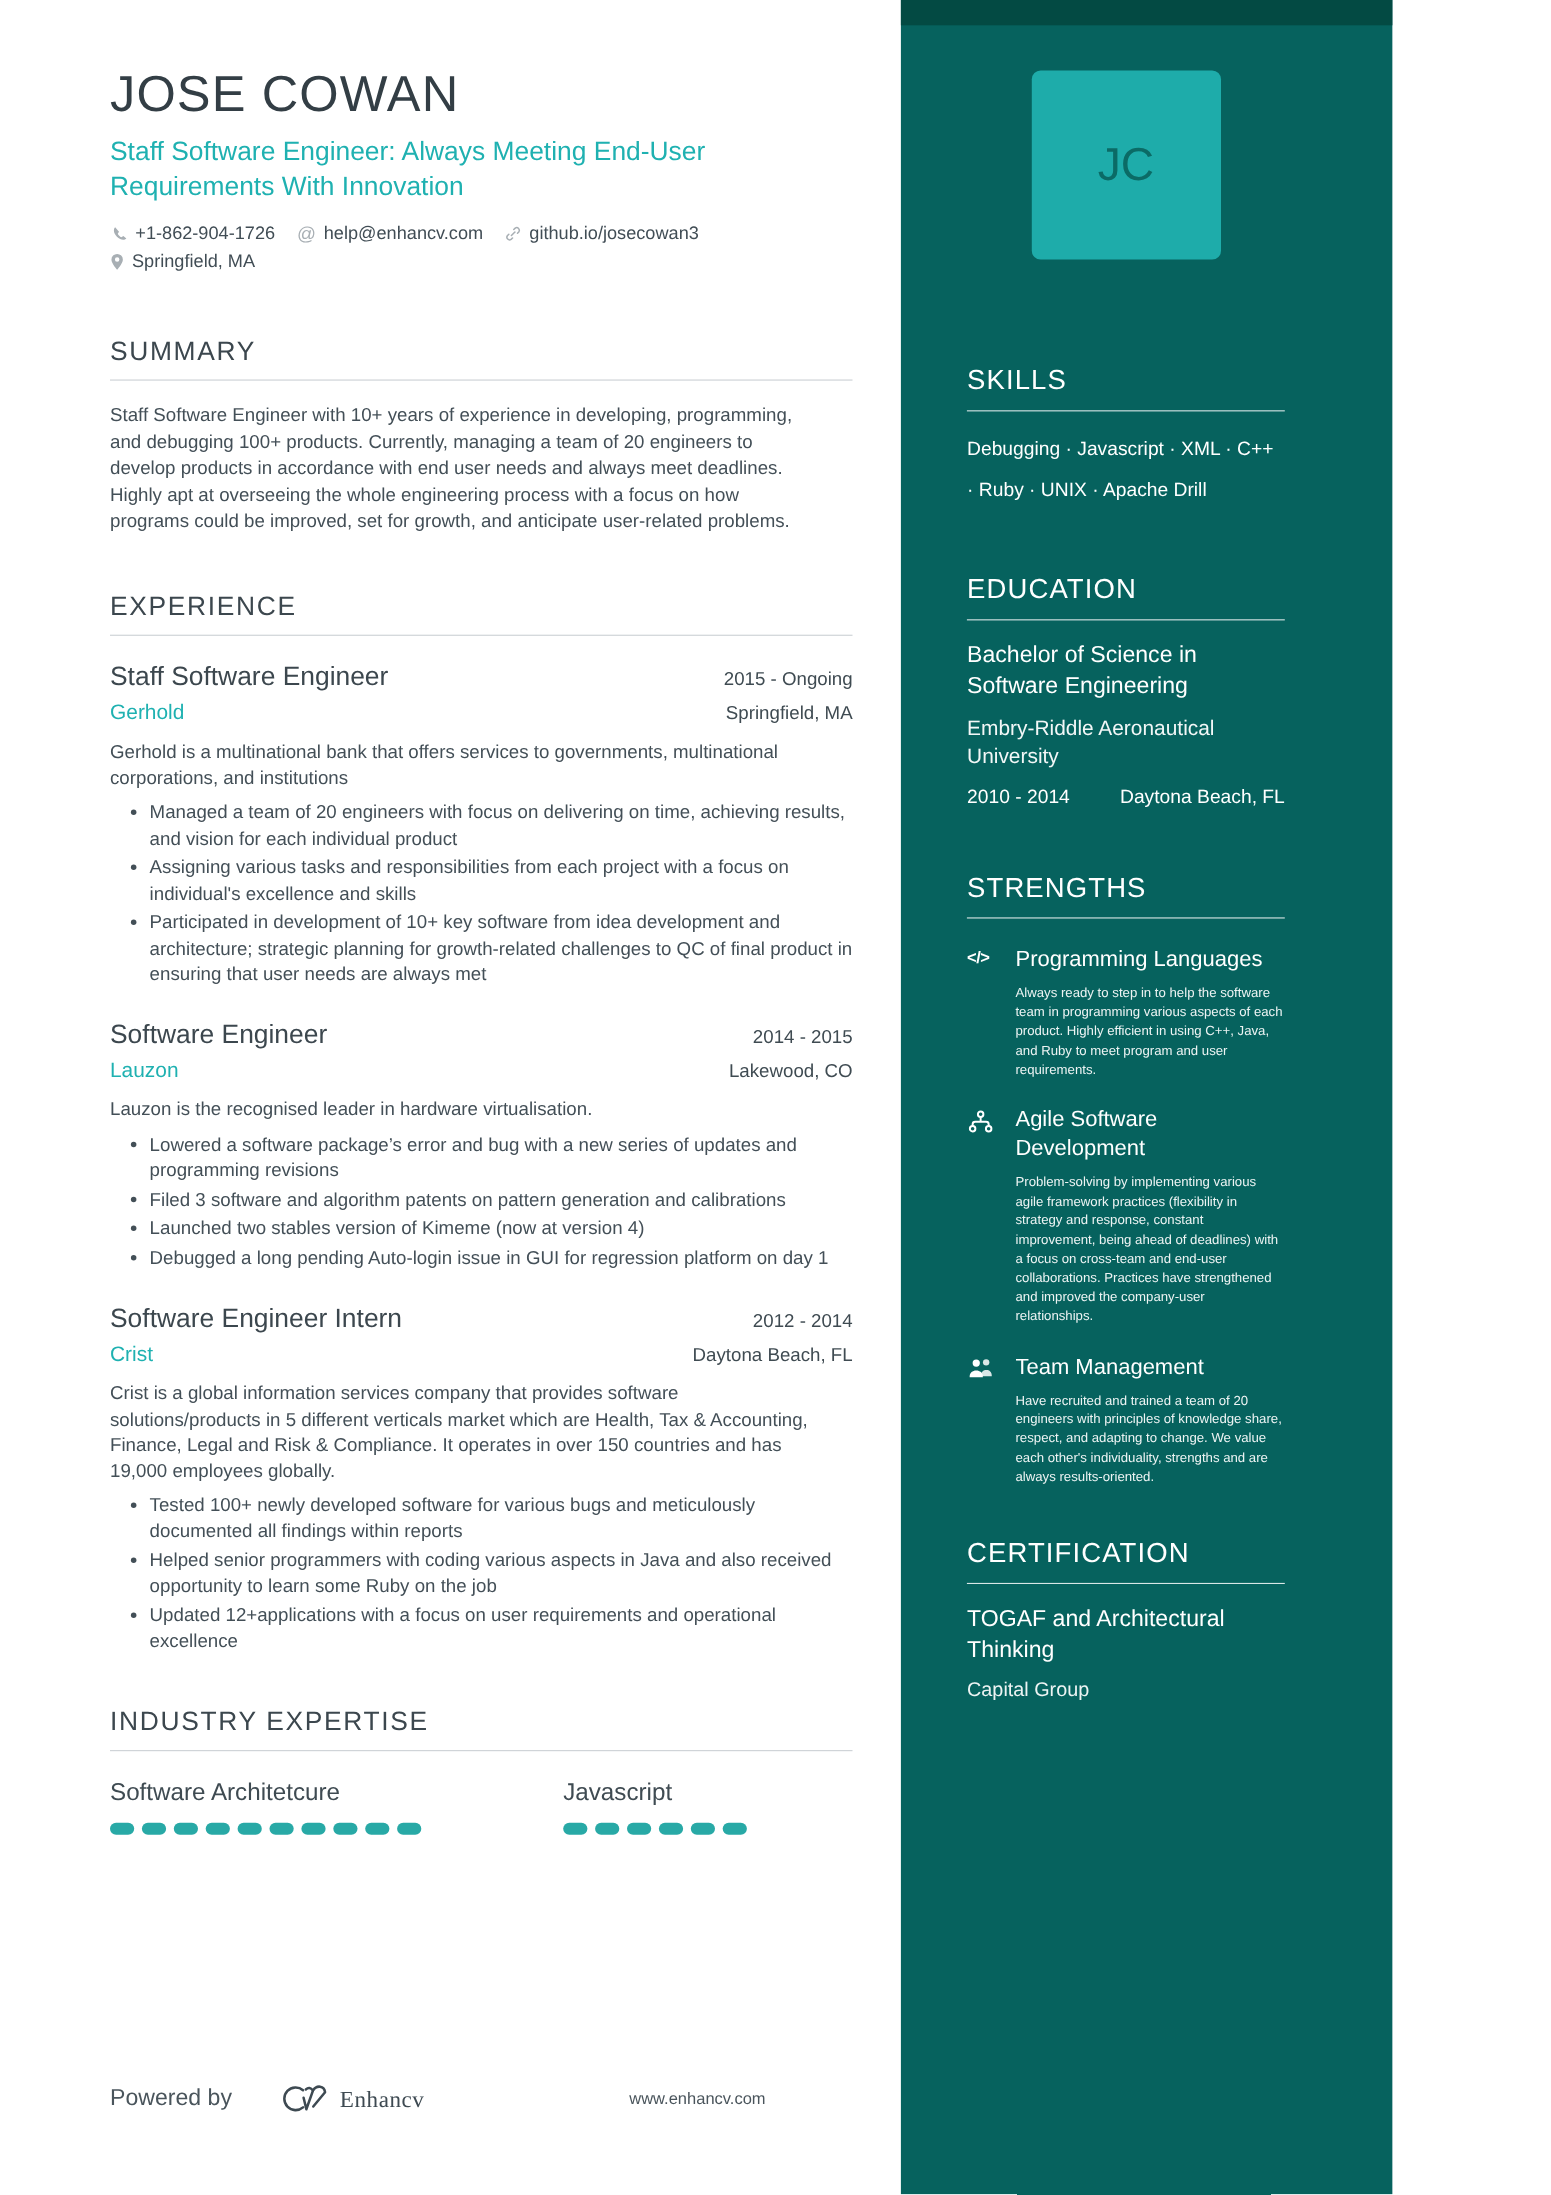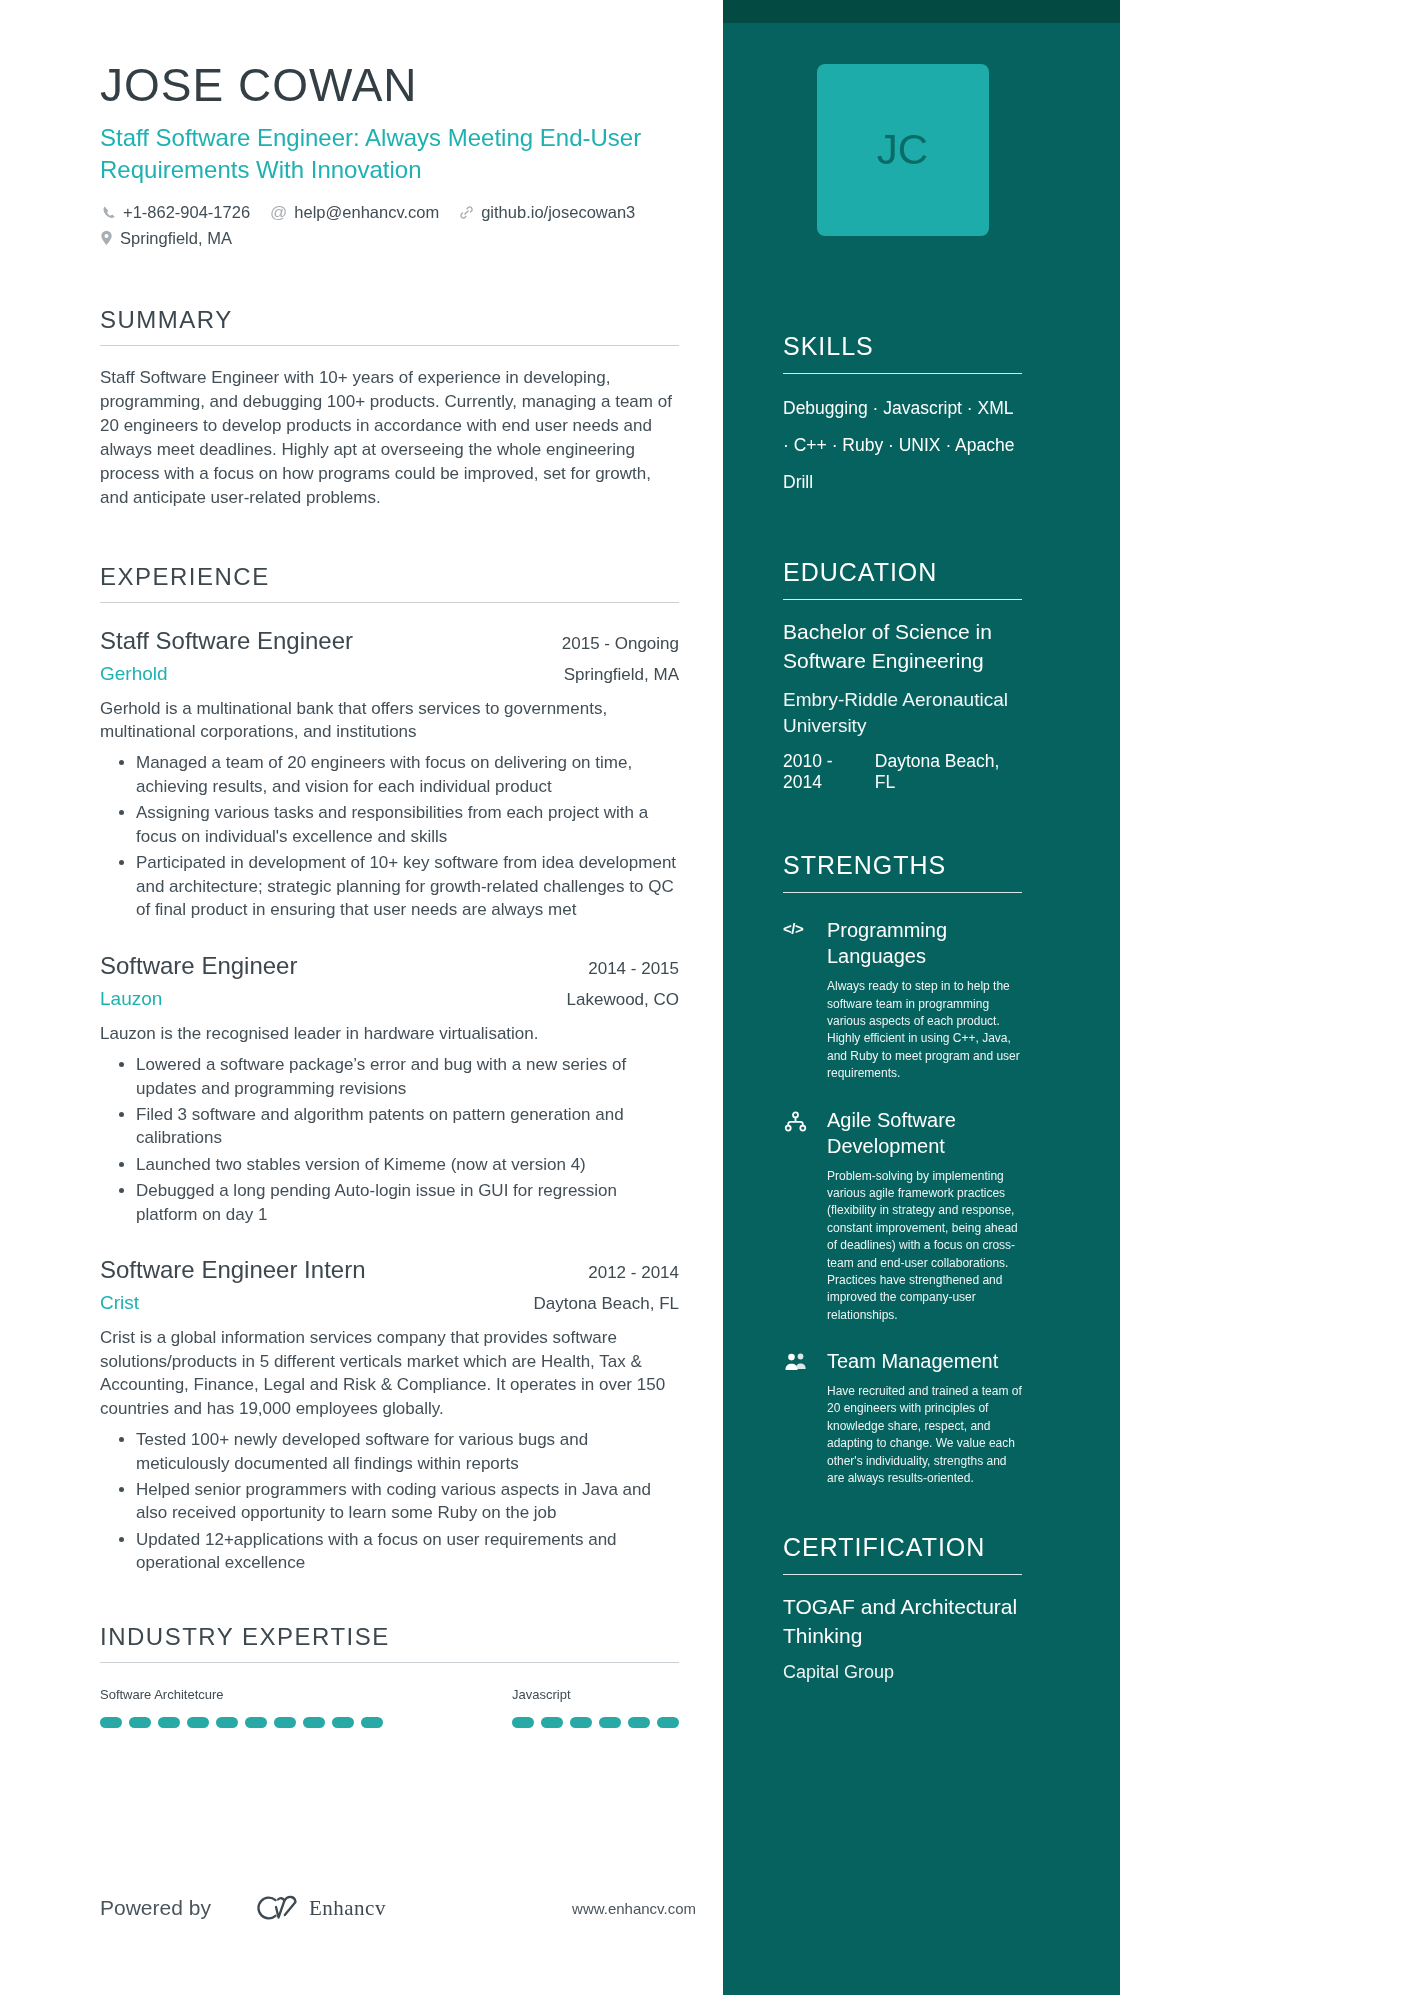--- a/index.html
+++ b/index.html
@@ -1,18 +1,18 @@
 <!DOCTYPE html>
 <html><head>
 <meta charset="utf-8">
 <style>
   * { margin:0; padding:0; box-sizing:border-box; }
   html,body { background:#ffffff; }
   body { font-family:"Liberation Sans","DejaVu Sans",sans-serif; color:#3F4B52; }
-  .page { position:relative; width:1120px; height:1995px; background:#fff; overflow:hidden; display:flex; }
+  .page { position:relative; width:1266px; height:1995px; background:#fff; overflow:hidden; display:flex; }
 
   
   .main { position:relative; width:920px; height:100%; padding:58px 44px 0 100px; }
   .name { font-size:46px; font-weight:300; letter-spacing:1px; color:#333E45; }
   .headline { margin-top:10px; max-width:600px; font-size:24px; line-height:1.35; color:#1FB1B1; font-weight:400; }
   .contact { margin-top:16px; display:flex; flex-wrap:wrap; column-gap:20px; row-gap:6px; max-width:640px; font-size:16.5px; color:#414D55; align-items:center;text-align:center; }
   .contact .c-item { display:flex; align-items:center; gap:7px; }
   .contact .ic { color:#A8AFB4; display:inline-flex; align-items:center; }
   .contact .at { font-size:17px; color:#A8AFB4; }
 
@@ -29,21 +29,21 @@
   .job-dates { font-size:17px; color:#3F4B52; }
   .job-row2 { display:flex; justify-content:space-between; align-items:baseline; margin-top:8px; }
   .job-company { font-size:19px; color:#1FB1B1; }
   .job-loc { font-size:17px; color:#3F4B52; }
   .job-desc { margin-top:12px; max-width:645px; font-size:17px; line-height:1.38; color:#434F57; }
   .job ul { margin-top:8px; padding-left:36px; }
   .job li { font-size:17px; line-height:1.38; color:#434F57; margin-bottom:3px; }
 
   .expertise-row { display:flex; margin-top:24px; }
   .exp-item-1 { width:290px; margin-right:122px; }
-  .exp-label { font-size:13px; color:#3F4B52; }
+  .exp-label { font-size:22px; color:#3F4B52; }
   .dash-bar { display:flex; gap:7px; margin-top:15px; }
   .dash { width:22px; height:11px; border-radius:6px; background:#28A9A6; }
 
   .footer { position:absolute; left:100px; bottom:72px; width:596px; display:flex; align-items:center; }
   .powered { font-size:21px; color:#4A555C; }
   .logo-wrap { display:flex; align-items:center; gap:10px; margin-left:42px;font-family:Liberation Serif, serif; }
   .brand { font-size:21px; letter-spacing:0.5px; color:#3E4A52; }
   .site { margin-left:auto; font-size:15px; color:#4A555C; text-decoration:none; }
 
   

